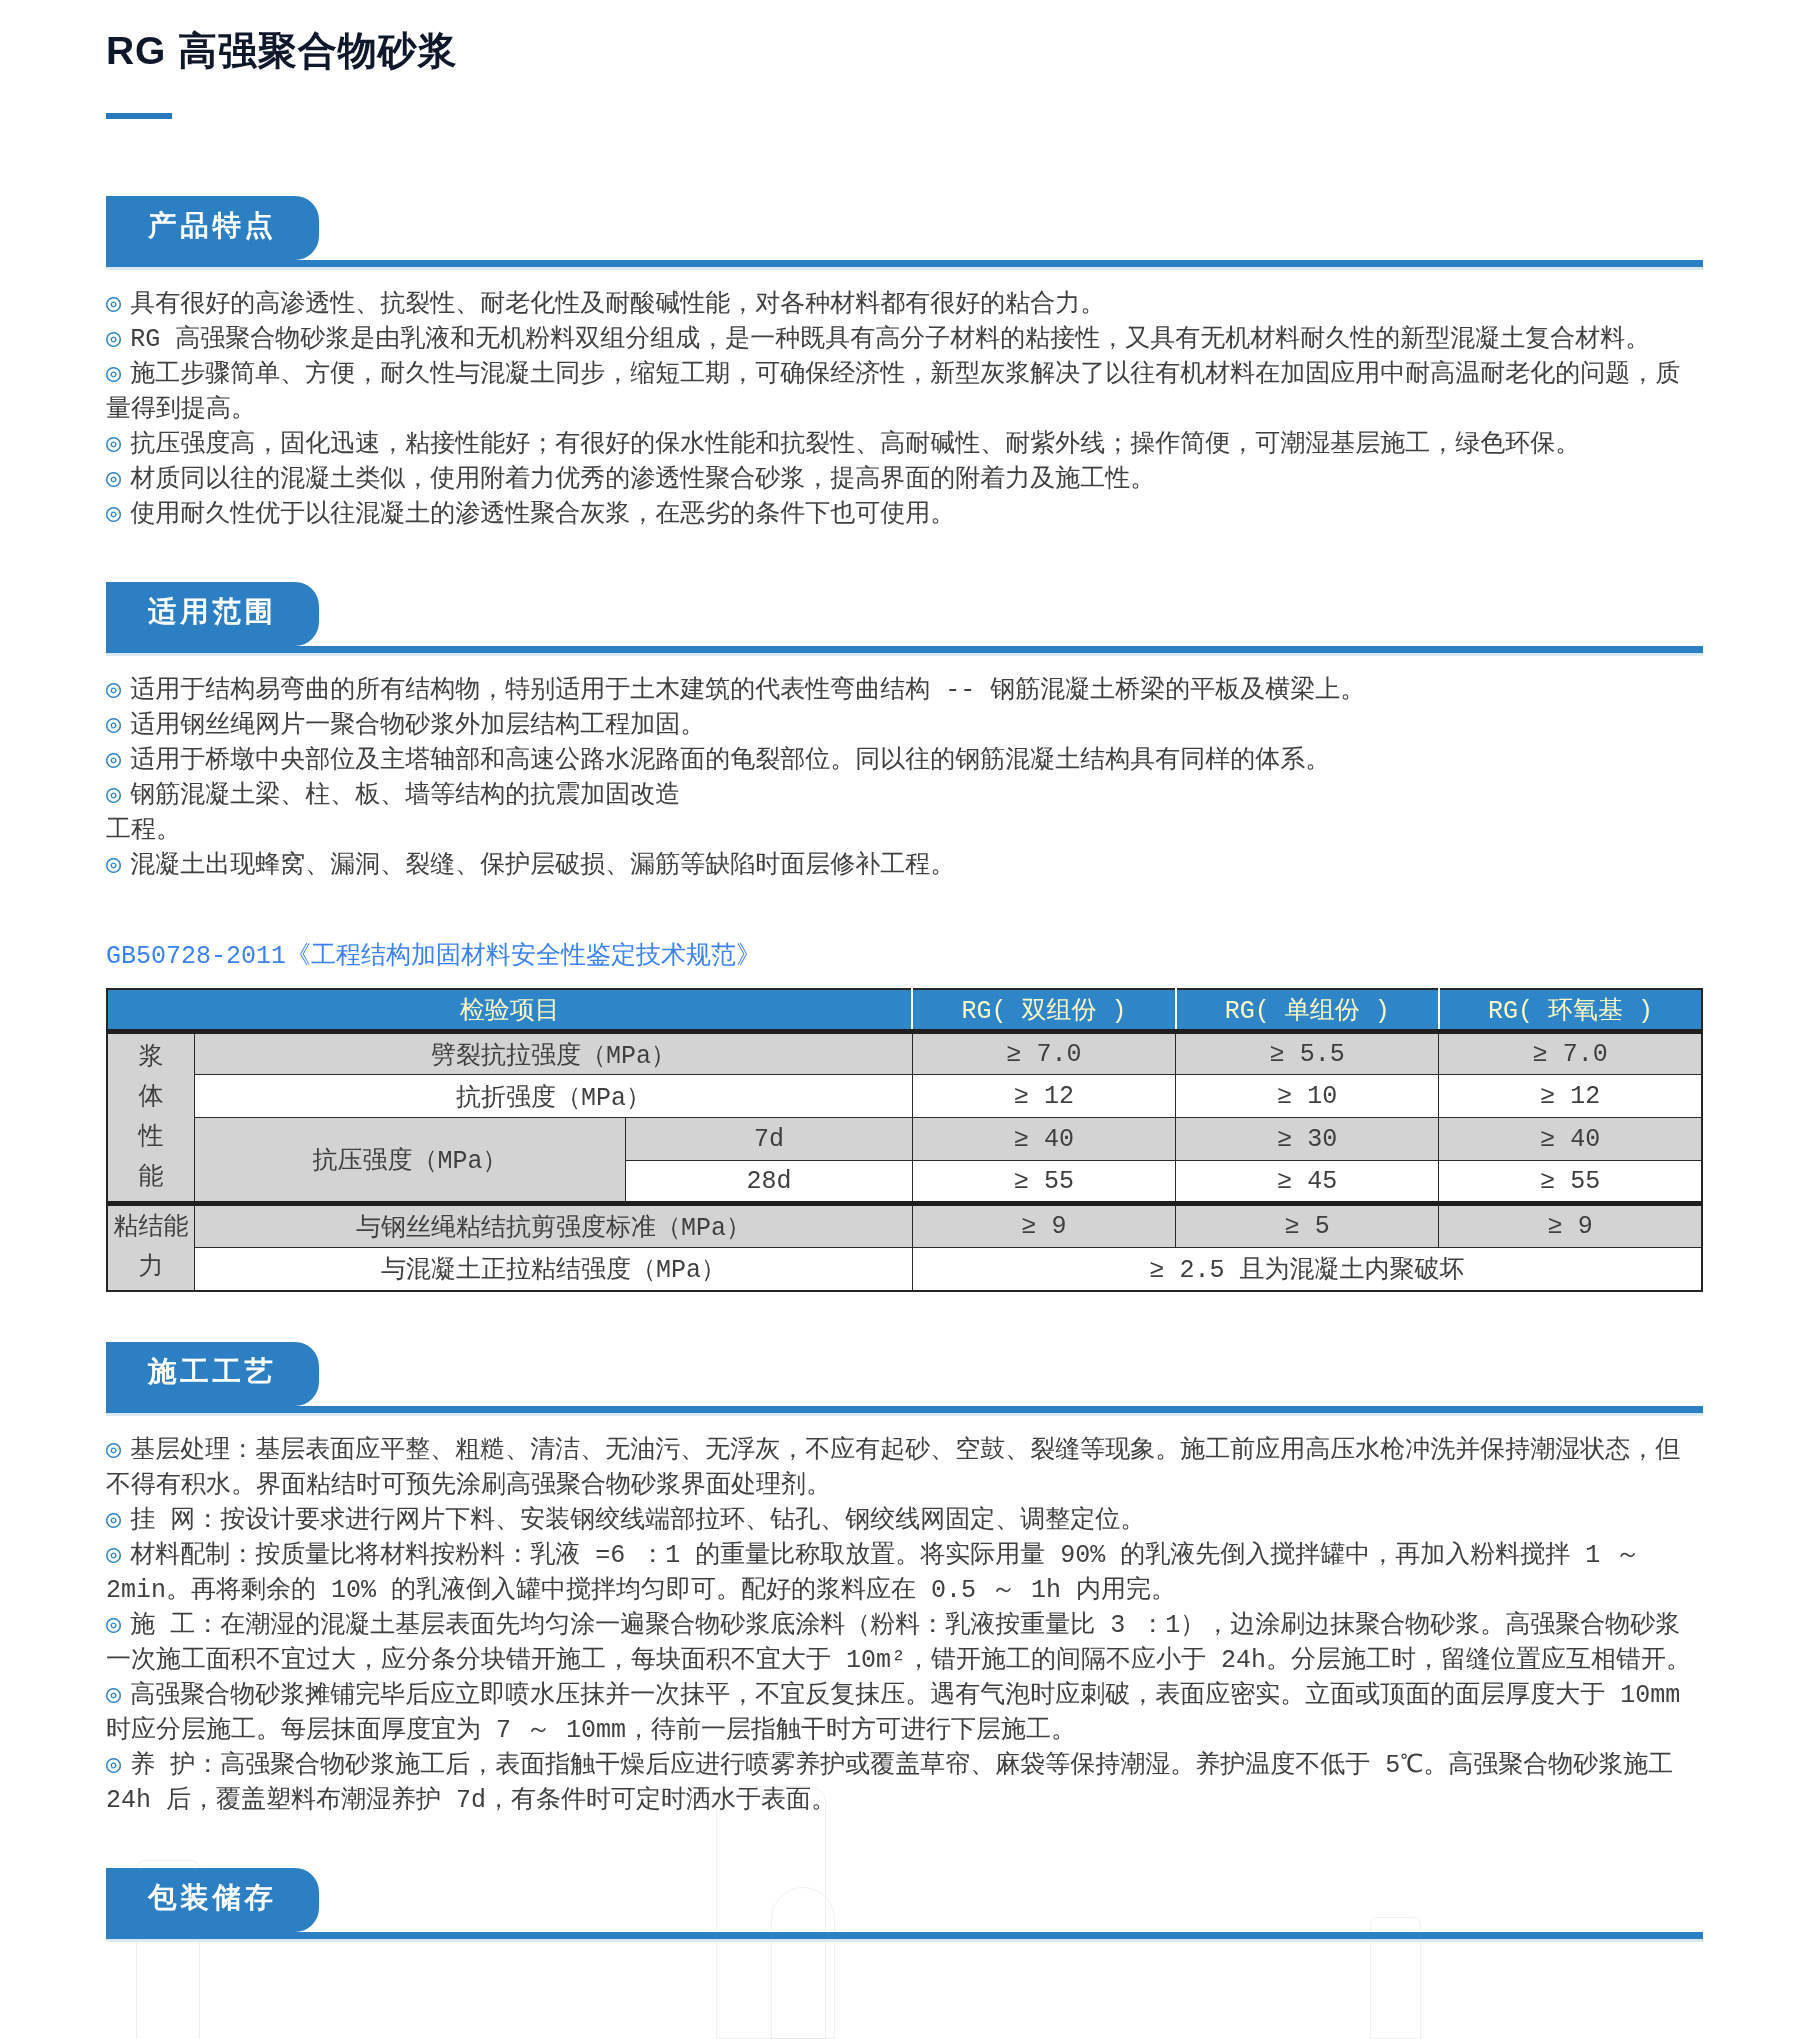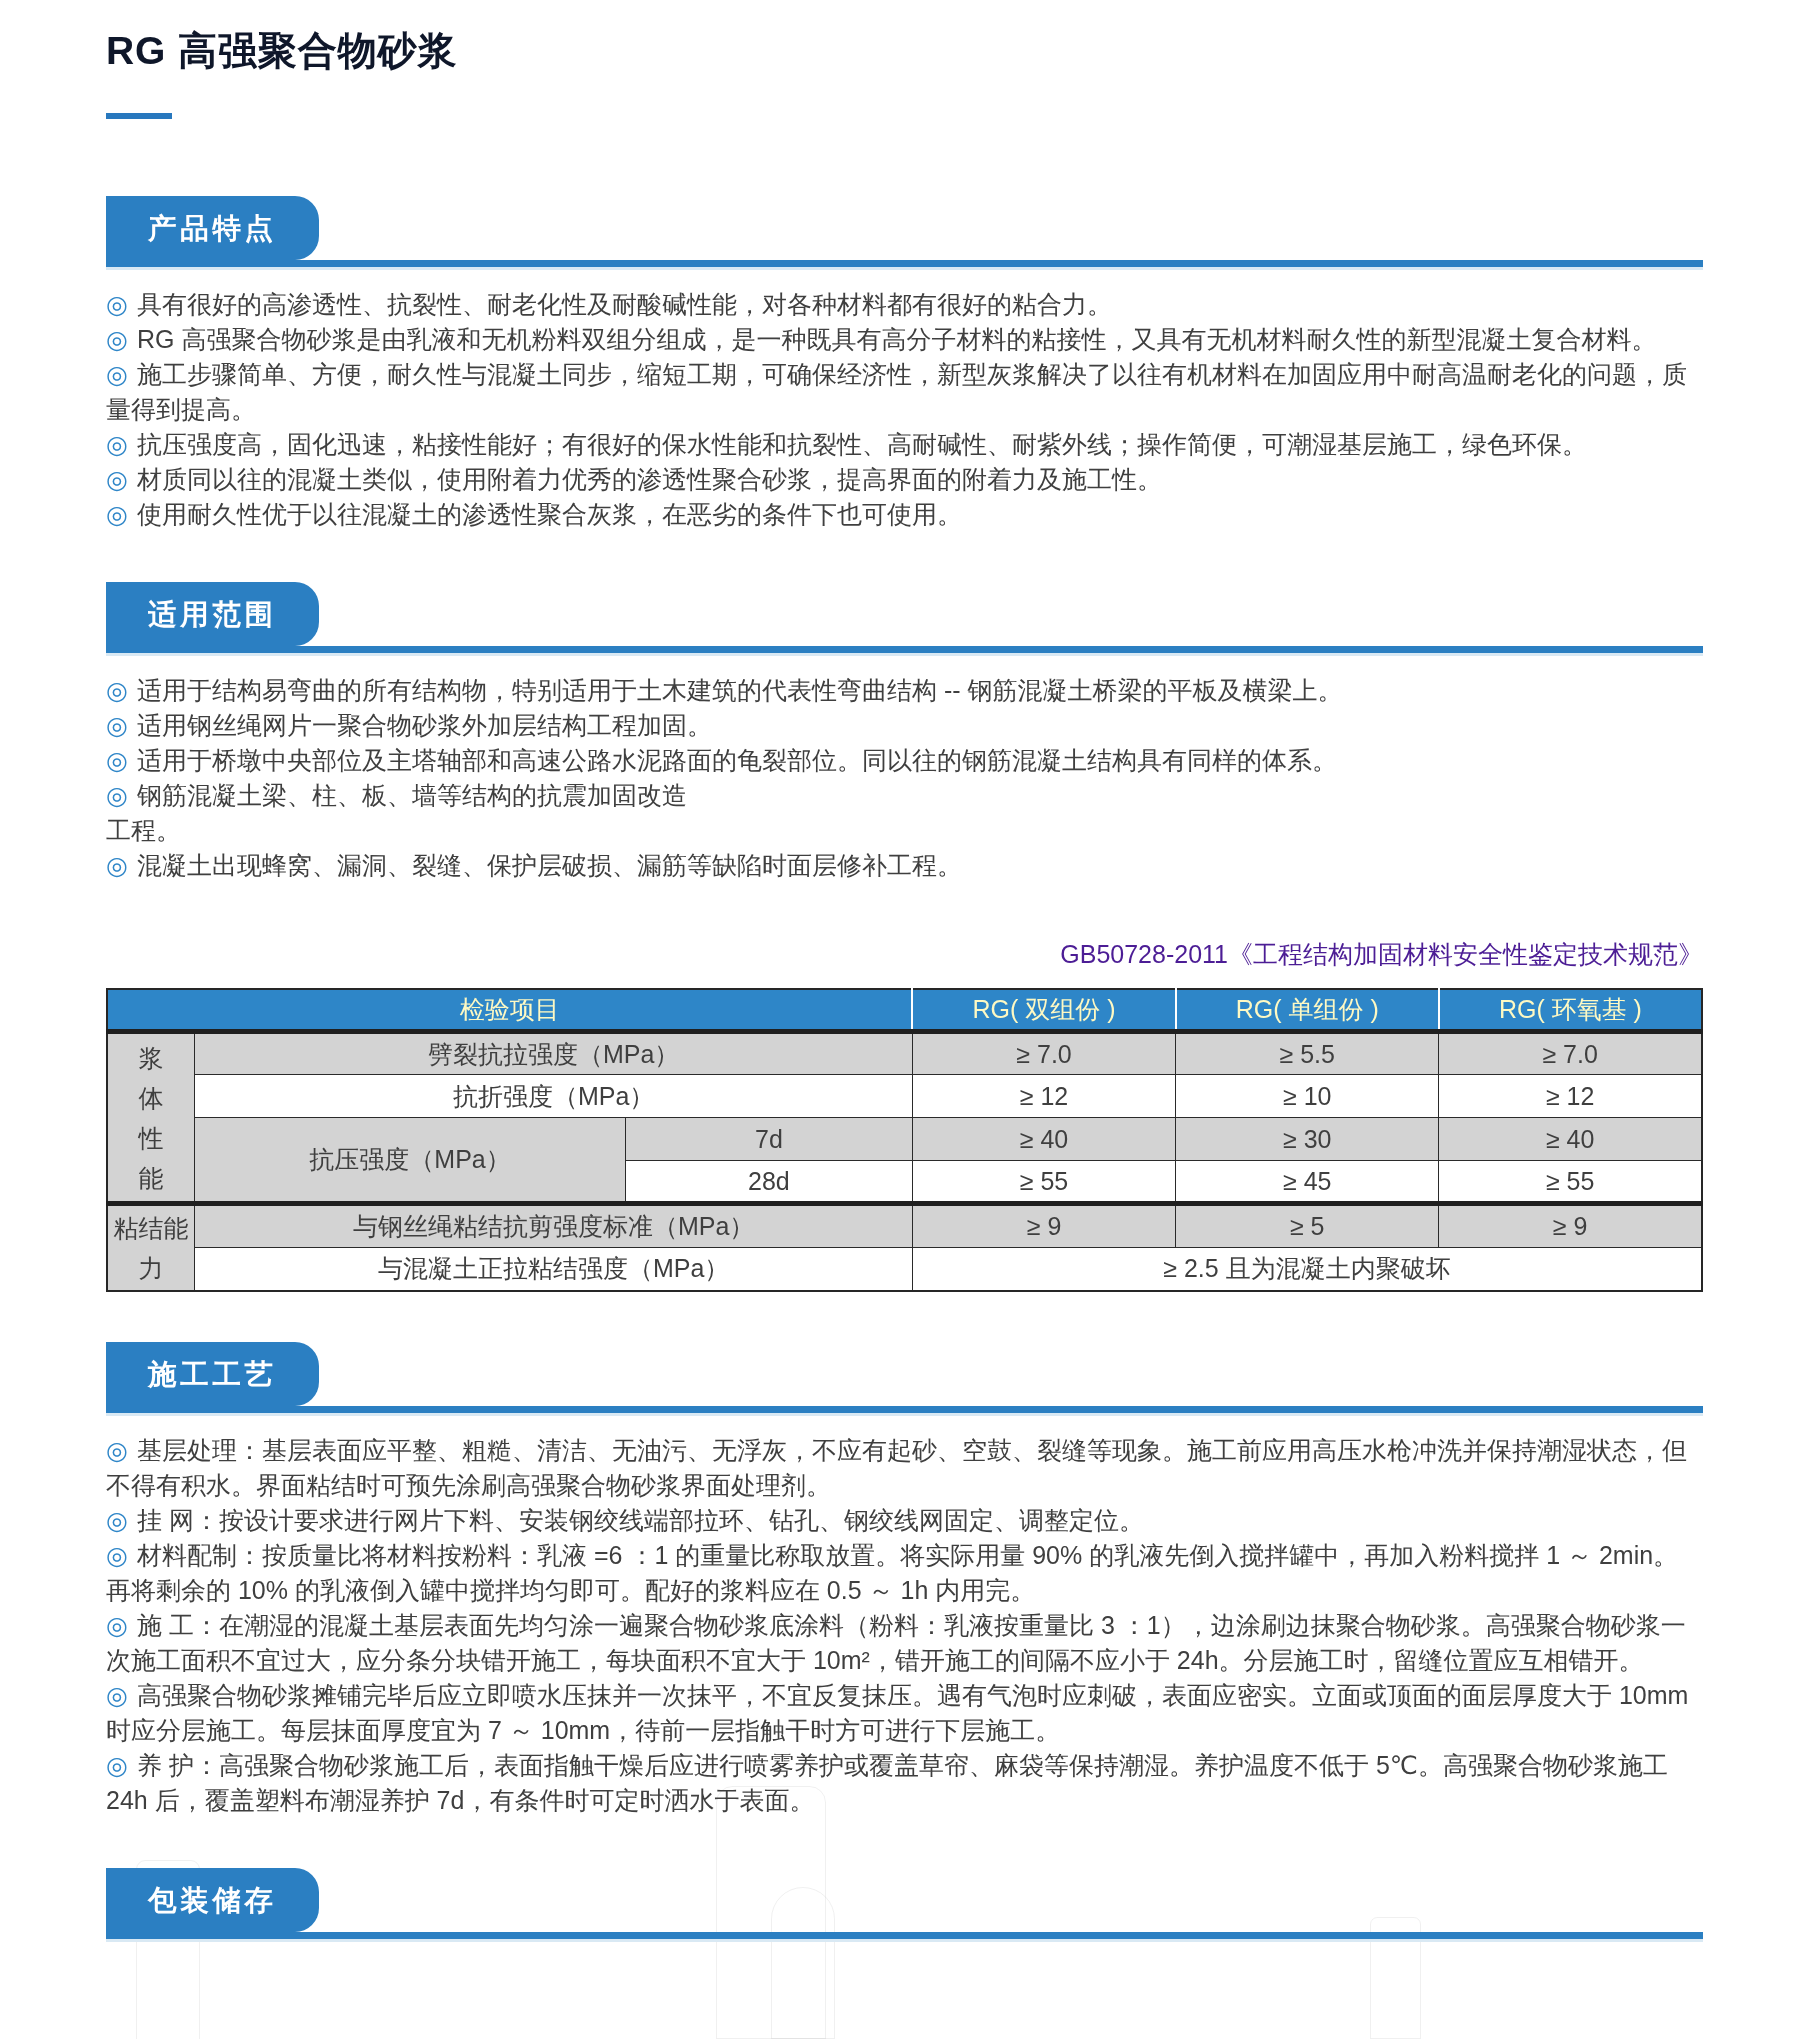--- a/index.html
+++ b/index.html
@@ -26,21 +26,21 @@
     letter-spacing: 0.9px;
     margin: 0;
   }
   .title-dash {
     width: 66px; height: 5.5px;
     background: #2878be;
     margin-top: 35px;
     margin-bottom: 77px;
   }
   
-  .section { margin-top: 0; }
+  .section { margin-top: 0; font-family: Liberation Mono, monospace; }
   .sec-bar {
     border-bottom: 7.3px solid #2b7fc2;
     position: relative;
     margin-bottom: 20px;
   }
   .sec-bar::after {
     content: "";
     position: absolute;
     left: 0; right: 0; bottom: -10px;
     height: 2.8px;
@@ -70,23 +70,23 @@
   .bullet .mark {
     color: #2f86c8;
     margin-right: 9.2px;
   }
   .dual-row { display: flex; flex-direction: column; }
   .dual-left { width: 595px; flex: none; }
   .dual-right { flex: 1; }
   .section-gap { height: 50px; }
   
   .tbl-caption {
-    text-align: right;
+    text-align: left;
     font-size: 25px;
-    color: #4c1d95;
+    color: #3b82f6;
     margin: 5.5px 0 16.5px 0;
   }
   table.perf {
     width: 100%;
     border-collapse: collapse;
     border: 2.8px solid #262626;
     table-layout: fixed;
   }
   table.perf td, table.perf th {
     border: 1.8px solid #2a2a2a;

